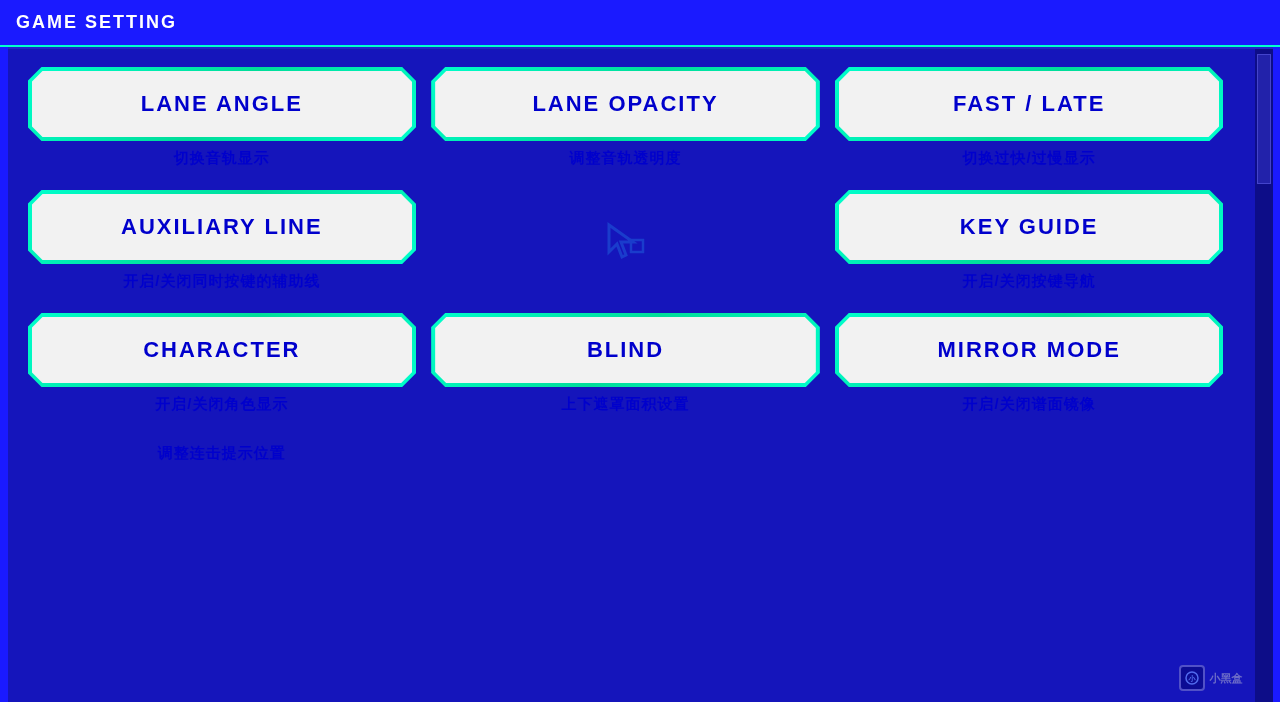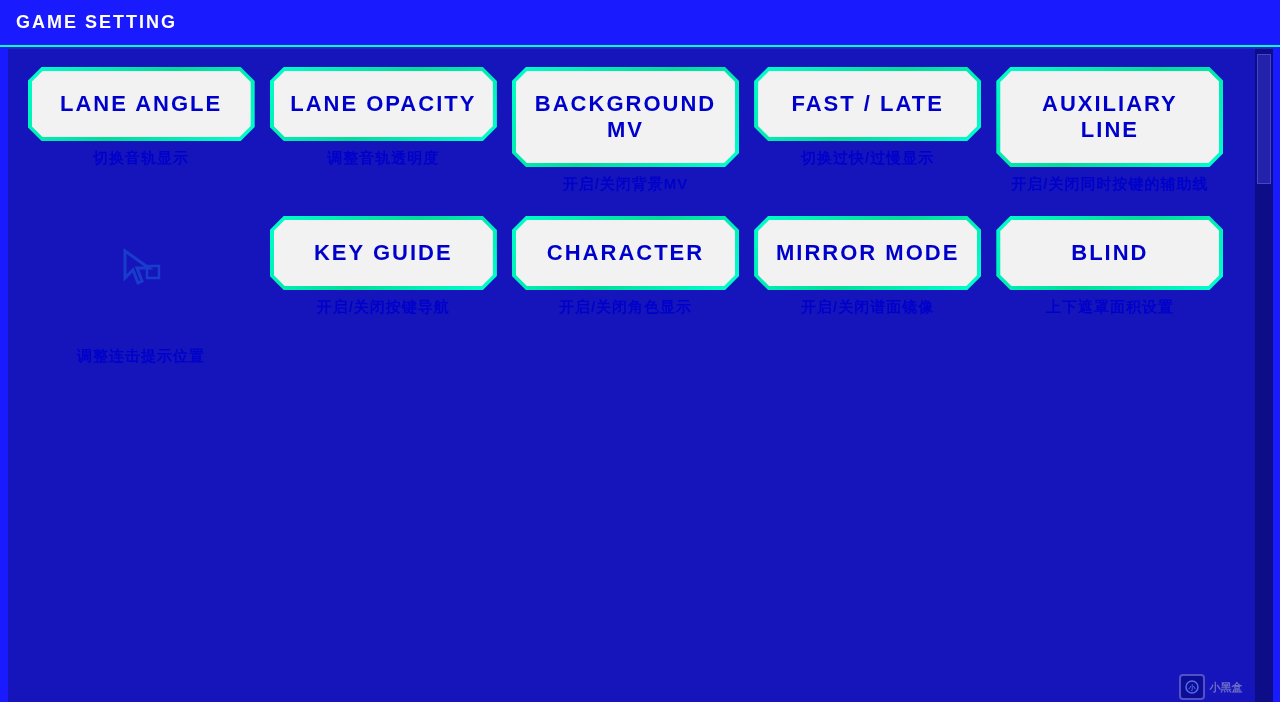--- a/index.html
+++ b/index.html
@@ -81,48 +81,40 @@
 <div class="title-bar">
   <span class="title-bar-text">GAME SETTING</span>
 </div>
 
 <div style="background: #1515bb; width: 1265px; height: 658px; margin: 0 auto; position: relative; overflow: hidden; border-top: 2px solid #2222cc;">
 
   <div style="position: absolute; right: 0; top: 0; width: 18px; height: 100%; background: #0d0d88;">
     <div style="position: absolute; right: 2px; top: 5px; width: 14px; height: 130px; background: #2222aa; border: 1px solid #4444cc;"></div>
   </div>
 
-  <div style="padding: 18px 31px 18px 20px; display: grid; grid-template-columns: repeat(5, 1fr); gap: 12px 15px; width: calc(100% - 18px);">
+  <div style="padding: 18px 31px 18px 20px; display: grid; grid-template-columns: repeat(3, 1fr); gap: 12px 15px; width: calc(100% - 18px);">
 
     <div class="grid-cell">
       <div class="btn-outer">
         <div class="btn-inner">
           <span class="btn-label">LANE ANGLE</span>
         </div>
       </div>
       <div class="sub-label">切换音轨显示</div>
     </div>
 
     <div class="grid-cell">
       <div class="btn-outer">
         <div class="btn-inner">
           <span class="btn-label">LANE OPACITY</span>
         </div>
       </div>
       <div class="sub-label">调整音轨透明度</div>
     </div>
 
-    <div class="grid-cell">
-      <div class="btn-outer">
-        <div class="btn-inner">
-          <span class="btn-label">BACKGROUND MV</span>
-        </div>
-      </div>
-      <div class="sub-label">开启/关闭背景MV</div>
-    </div>
 
     <div class="grid-cell">
       <div class="btn-outer">
         <div class="btn-inner">
           <span class="btn-label">FAST / LATE</span>
         </div>
       </div>
       <div class="sub-label">切换过快/过慢显示</div>
     </div>
 
@@ -159,42 +151,42 @@
         <div class="btn-inner">
           <span class="btn-label">CHARACTER</span>
         </div>
       </div>
       <div class="sub-label">开启/关闭角色显示</div>
     </div>
 
     <div class="grid-cell">
       <div class="btn-outer">
         <div class="btn-inner">
-          <span class="btn-label">MIRROR MODE</span>
+          <span class="btn-label">BLIND</span>
         </div>
       </div>
-      <div class="sub-label">开启/关闭谱面镜像</div>
+      <div class="sub-label">上下遮罩面积设置</div>
     </div>
 
     <div class="grid-cell">
       <div class="btn-outer">
         <div class="btn-inner">
-          <span class="btn-label">BLIND</span>
+          <span class="btn-label">MIRROR MODE</span>
         </div>
       </div>
-      <div class="sub-label">上下遮罩面积设置</div>
+      <div class="sub-label">开启/关闭谱面镜像</div>
     </div>
 
     <div class="grid-cell">
       <div class="sub-label">调整连击提示位置</div>
     </div>
 
   </div>
 
-  <div style="position: absolute; bottom: 5px; right: 30px; display: flex; align-items: center; gap: 5px; opacity: 0.75;">
+  <div style="position: absolute; bottom: 14px; right: 30px; display: flex; align-items: center; gap: 5px; opacity: 0.75;">
     <div style="width: 26px; height: 26px; background: #0a0a88; border: 2px solid #6666cc; border-radius: 4px; display: flex; align-items: center; justify-content: center;">
       <svg width="16" height="16" viewBox="0 0 16 16">
         <circle cx="8" cy="8" r="6" fill="none" stroke="#6688ff" stroke-width="1.5"></circle>
         <text x="8" y="11" text-anchor="middle" fill="#6688ff" font-size="7" font-weight="bold">小</text>
       </svg>
     </div>
     <span style="color: #8888cc; font-size: 11px; font-weight: bold;">小黑盒</span>
   </div>
 
 </div>

